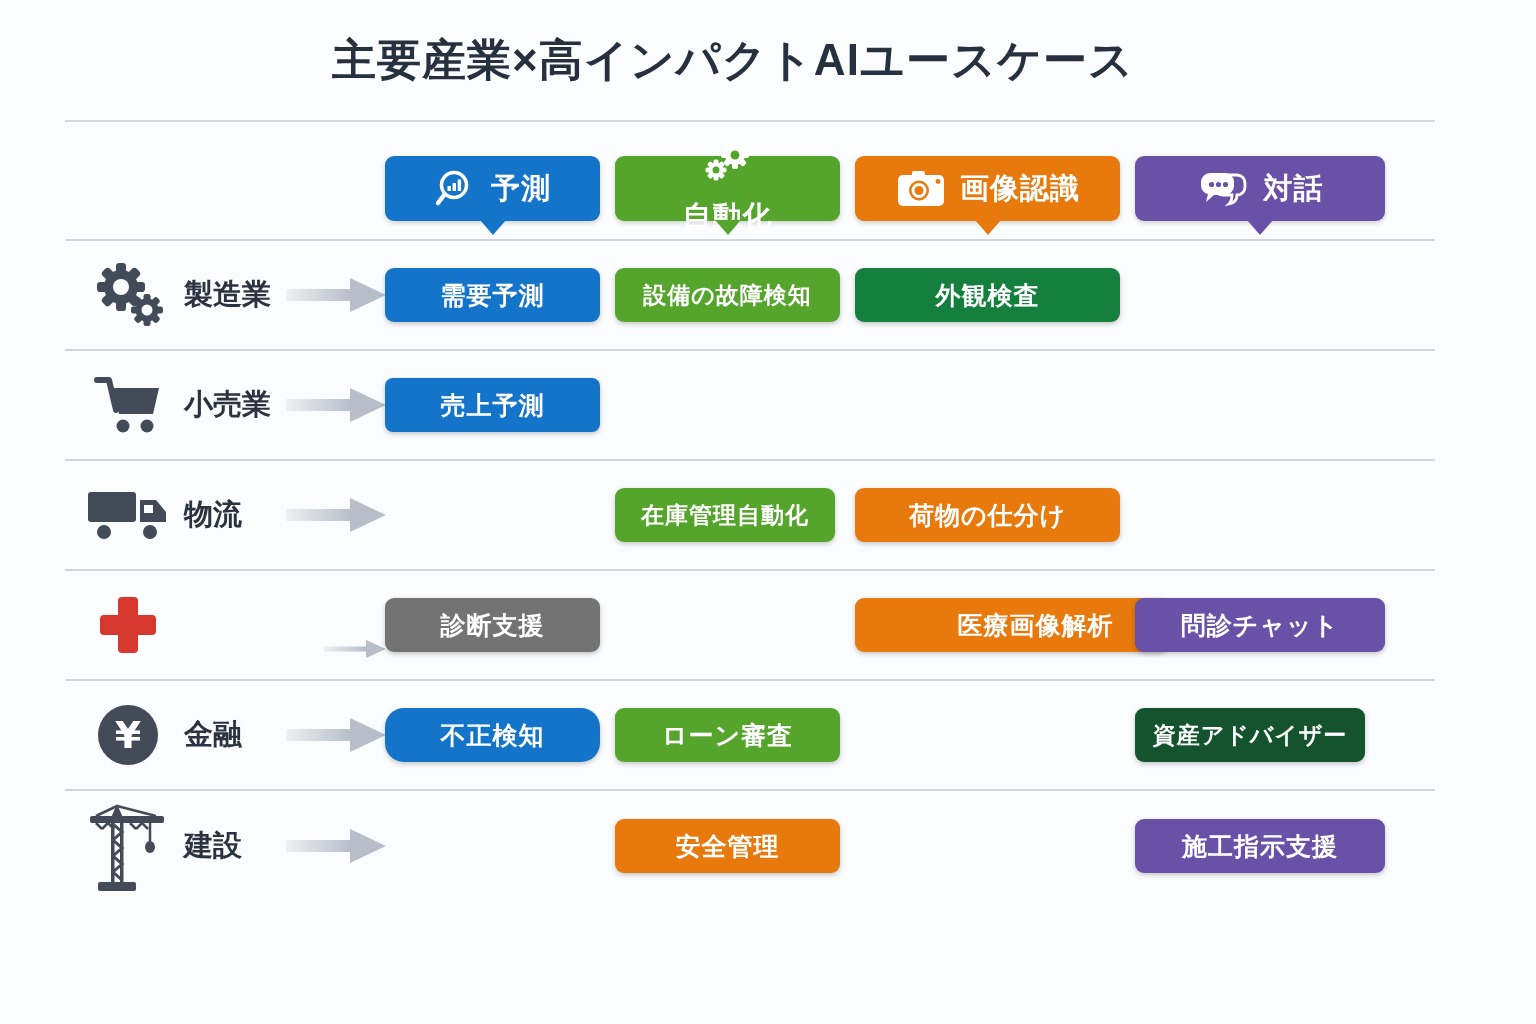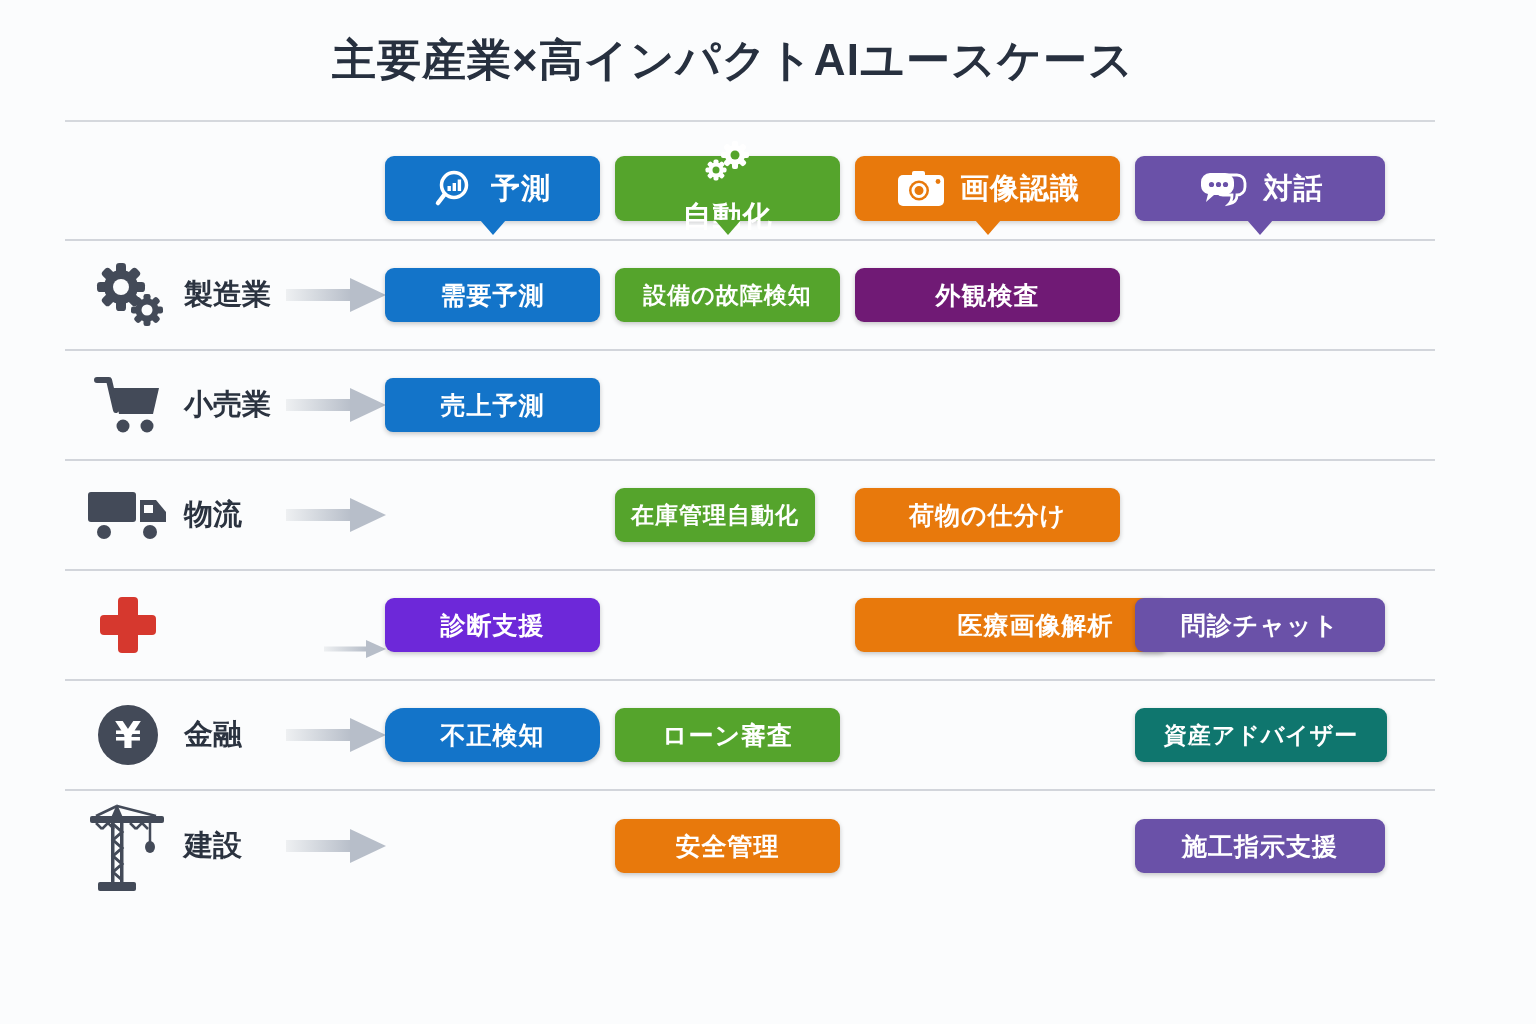--- a/index.html
+++ b/index.html
@@ -149,21 +149,21 @@
               <polygon points="64,3 100,20 64,37" fill="#b7bec9"></polygon>
             </svg>
           </span>
         </div>
         <div class="badge" style="left: 320px; width: 215px; background: rgb(19, 116, 201);">
           <span class="blabel">需要予測</span>
         </div>
         <div class="badge long" style="left: 550px; width: 225px; background: rgb(85, 164, 44);">
           <span class="blabel">設備の故障検知</span>
         </div>
-        <div class="badge" style="left: 790px; width: 265px; background: #701a75;">
+        <div class="badge" style="left: 790px; width: 265px; background: #15803d;">
           <span class="blabel">外観検査</span>
         </div>
       </div>
       <div class="row">
         <div class="ind">
           <span class="iicon">
             <svg width="78" height="66" viewBox="0 0 78 66">
               <path d="M8,8 h12 l7,30" fill="none" stroke="#434a58" stroke-width="6" stroke-linejoin="round" stroke-linecap="round"></path>
               <polygon points="24,16 70,16 64,42 30,42" fill="#434a58"></polygon>
               <circle cx="34" cy="54" r="6.5" fill="#434a58"></circle>
@@ -194,21 +194,21 @@
             </svg>
           </span>
           <span class="ilabel">物流</span>
           <span class="arrow">
             <svg width="100" height="40" viewBox="0 0 100 40">
               <rect x="0" y="14" width="66" height="12" fill="url(#arrowGrad)"></rect>
               <polygon points="64,3 100,20 64,37" fill="#b7bec9"></polygon>
             </svg>
           </span>
         </div>
-        <div class="badge long" style="left: 550px; width: 200px; background: rgb(85, 164, 44);">
+        <div class="badge long" style="left: 550px; width: 220px; background: rgb(85, 164, 44);">
           <span class="blabel">在庫管理自動化</span>
         </div>
         <div class="badge" style="left: 790px; width: 265px; background: rgb(232, 121, 12);">
           <span class="blabel">荷物の仕分け</span>
         </div>
       </div>
       <div class="row">
         <div class="ind compact">
           <span class="iicon">
             <svg width="62" height="62" viewBox="0 0 62 62">
@@ -216,21 +216,21 @@
               <rect x="3" y="21" width="56" height="20" rx="4" fill="#d6382e"></rect>
             </svg>
           </span>
           <span class="arrow">
             <svg width="62" height="24" viewBox="0 0 62 24">
               <rect x="0" y="9.5" width="42" height="5" fill="url(#arrowGrad)"></rect>
               <polygon points="42,3 62,12 42,21" fill="#b7bec9"></polygon>
             </svg>
           </span>
         </div>
-        <div class="badge" style="left: 320px; width: 215px; background: #6d28d9;">
+        <div class="badge" style="left: 320px; width: 215px; background: #737373;">
           <span class="blabel">診断支援</span>
         </div>
         <div class="badge" style="left: 790px; width: 265px; background: rgb(232, 121, 12); padding-left: 48px;">
           <span class="blabel">医療画像解析</span>
         </div>
         <div class="badge" style="left: 1070px; width: 250px; background: rgb(106, 81, 168);">
           <span class="blabel">問診チャット</span>
         </div>
       </div>
       <div class="row">
@@ -248,21 +248,21 @@
               <polygon points="64,3 100,20 64,37" fill="#b7bec9"></polygon>
             </svg>
           </span>
         </div>
         <div class="badge" style="left: 320px; width: 215px; background: rgb(19, 116, 201); border-radius: 19px;">
           <span class="blabel">不正検知</span>
         </div>
         <div class="badge" style="left: 550px; width: 225px; background: rgb(85, 164, 44);">
           <span class="blabel">ローン審査</span>
         </div>
-        <div class="badge long" style="left: 1070px; width: 252px; background: #0f766e;">
+        <div class="badge long" style="left: 1070px; width: 230px; background: #14532d;">
           <span class="blabel">資産アドバイザー</span>
         </div>
       </div>
       <div class="row">
         <div class="ind">
           <span class="iicon">
             <svg width="84" height="92" viewBox="0 0 84 92">
               <rect x="12" y="82" width="38" height="9" rx="2" fill="#434a58"></rect>
               <rect x="25" y="20" width="3.5" height="62" fill="#434a58"></rect>
               <rect x="34" y="20" width="3.5" height="62" fill="#434a58"></rect>

